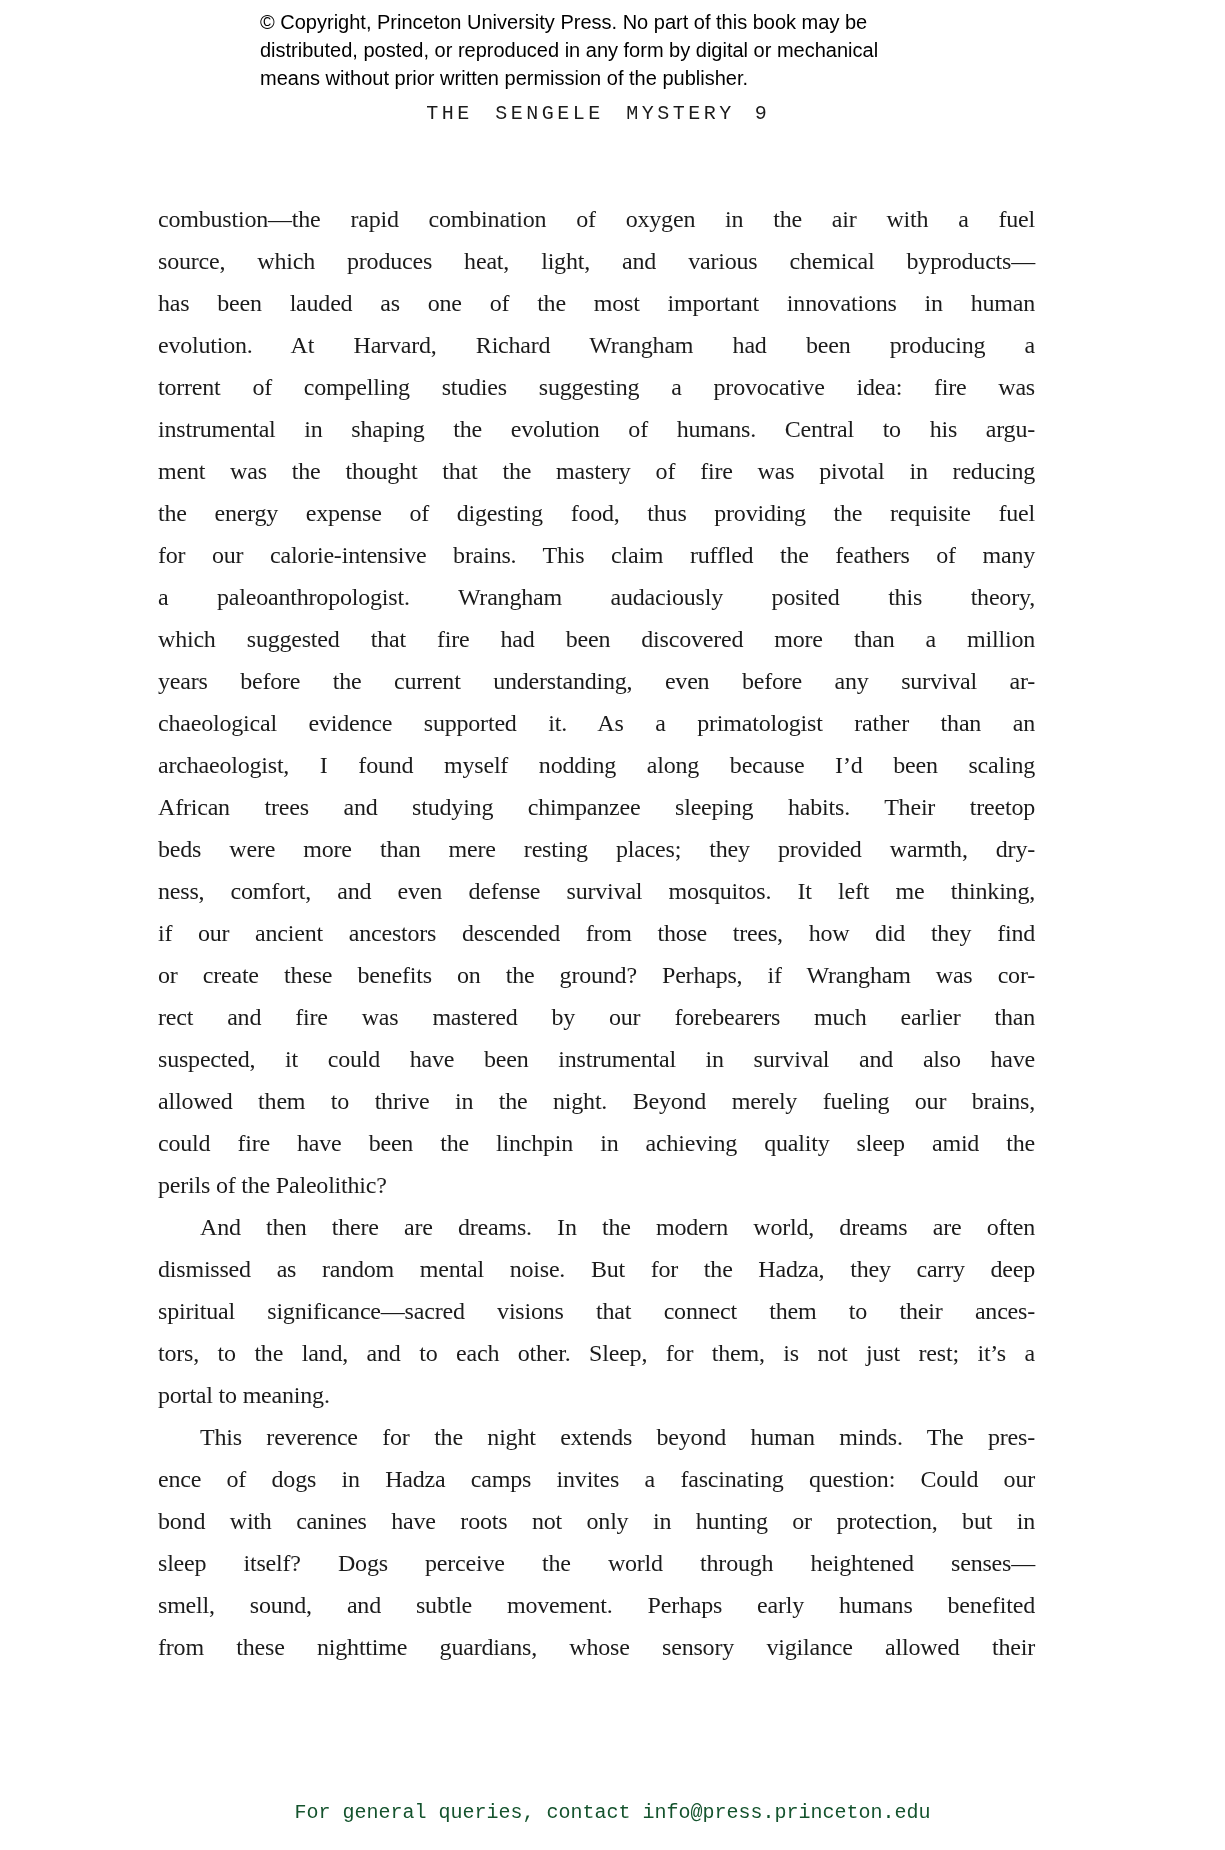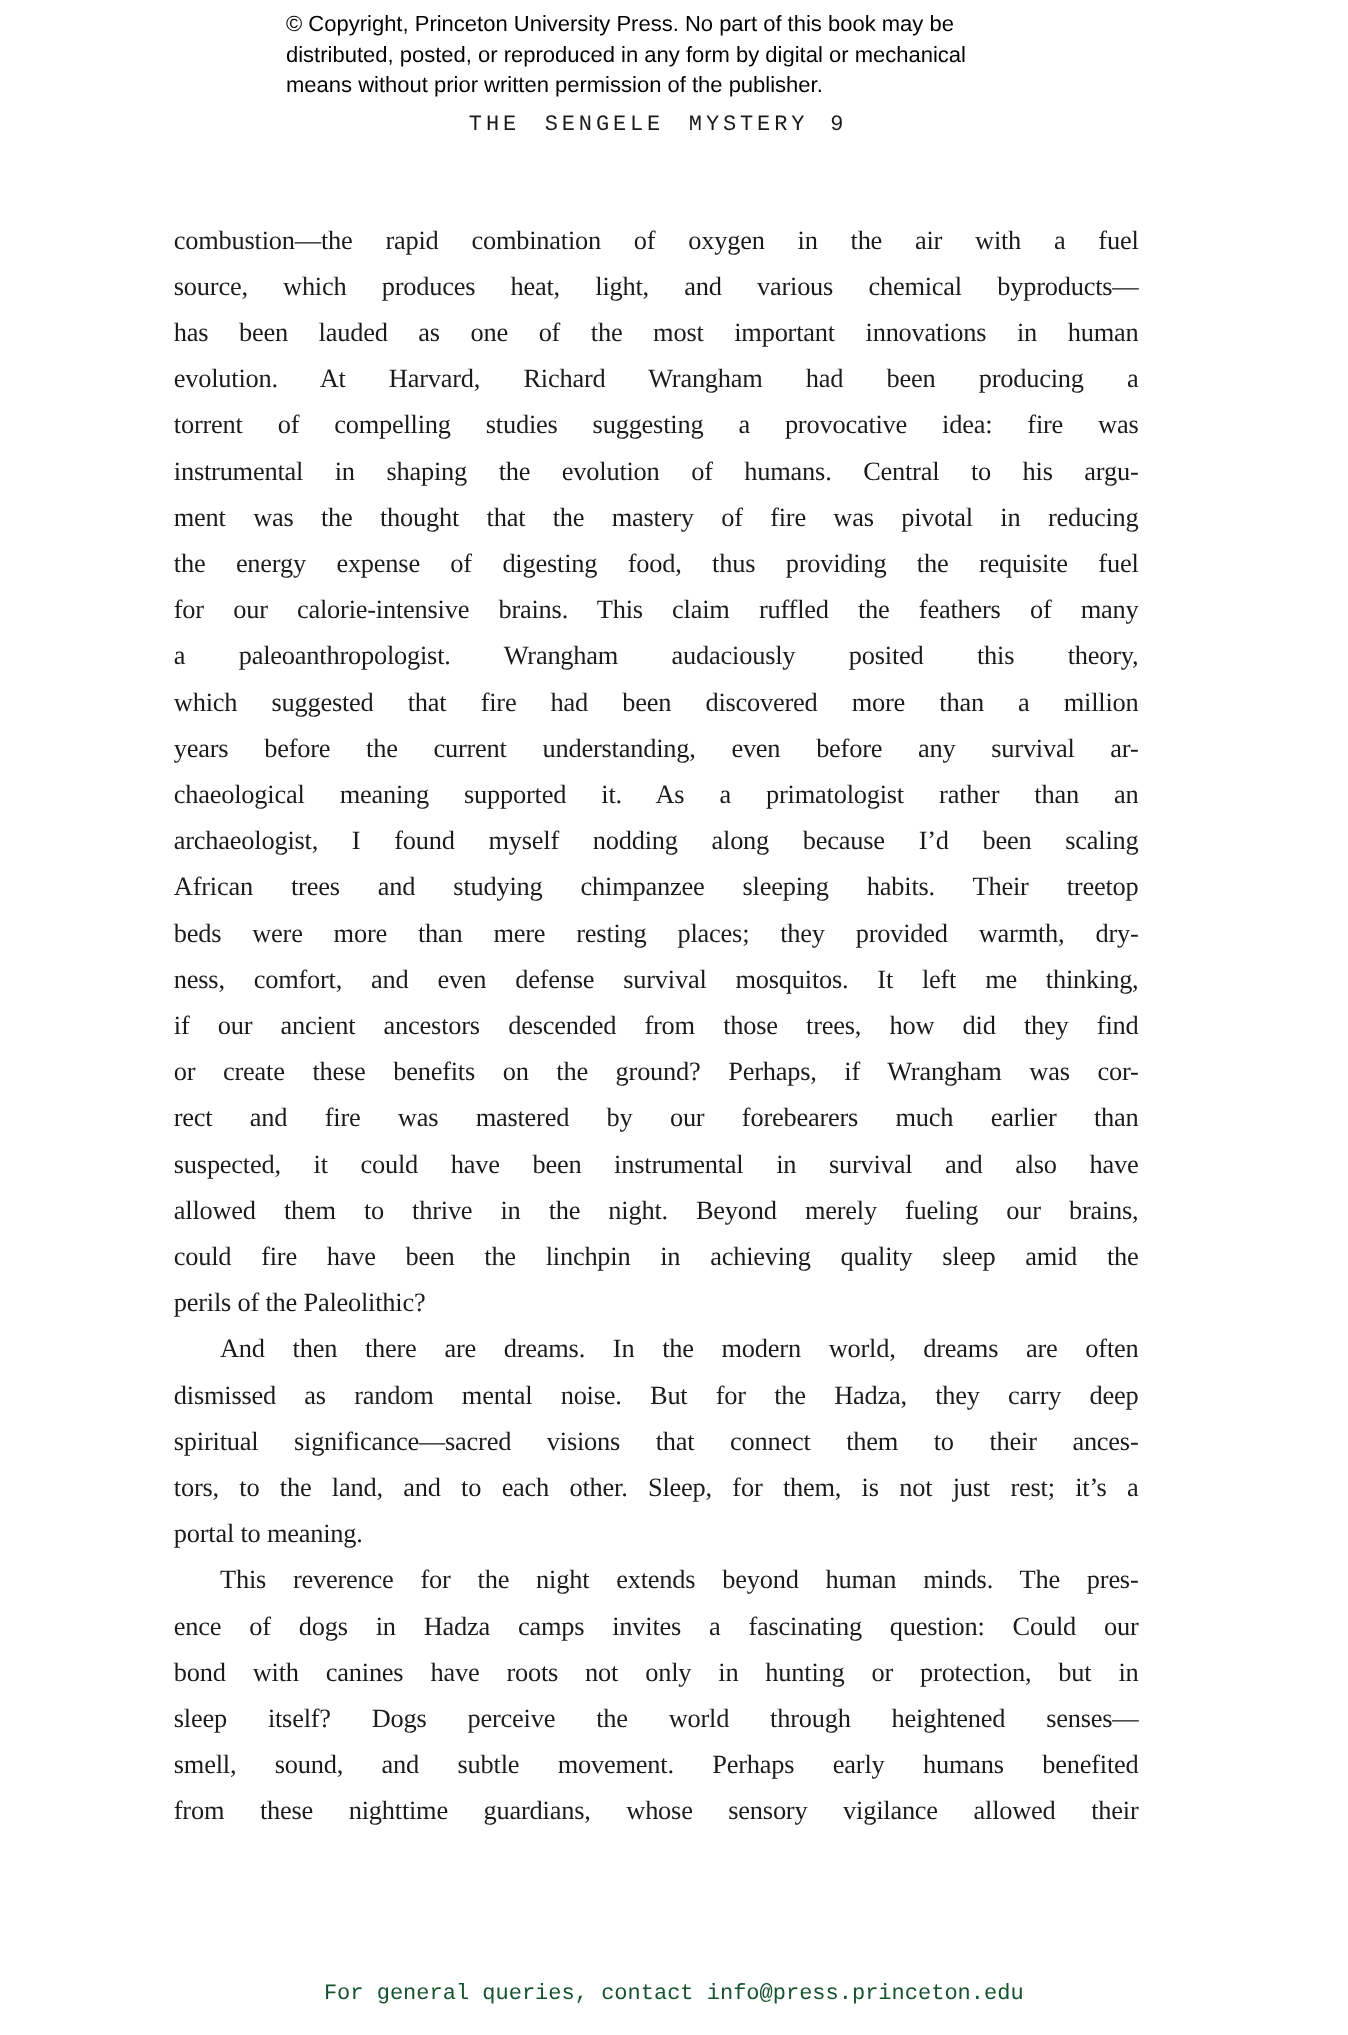--- a/index.html
+++ b/index.html
@@ -98,21 +98,21 @@
       <div class="line j">has been lauded as one of the most important innovations in human</div>
       <div class="line j">evolution. At Harvard, Richard Wrangham had been producing a</div>
       <div class="line j">torrent of compelling studies suggesting a provocative idea: fire was</div>
       <div class="line j">instrumental in shaping the evolution of humans. Central to his argu-</div>
       <div class="line j">ment was the thought that the mastery of fire was pivotal in reducing</div>
       <div class="line j">the energy expense of digesting food, thus providing the requisite fuel</div>
       <div class="line j">for our calorie-intensive brains. This claim ruffled the feathers of many</div>
       <div class="line j">a paleoanthropologist. Wrangham audaciously posited this theory,</div>
       <div class="line j">which suggested that fire had been discovered more than a million</div>
       <div class="line j">years before the current understanding, even before any survival ar-</div>
-      <div class="line j">chaeological meaning supported it. As a primatologist rather than an</div>
+      <div class="line j">chaeological evidence supported it. As a primatologist rather than an</div>
       <div class="line j">archaeologist, I found myself nodding along because I’d been scaling</div>
       <div class="line j">African trees and studying chimpanzee sleeping habits. Their treetop</div>
       <div class="line j">beds were more than mere resting places; they provided warmth, dry-</div>
       <div class="line j">ness, comfort, and even defense survival mosquitos. It left me thinking,</div>
       <div class="line j">if our ancient ancestors descended from those trees, how did they find</div>
       <div class="line j">or create these benefits on the ground? Perhaps, if Wrangham was cor-</div>
       <div class="line j">rect and fire was mastered by our forebearers much earlier than</div>
       <div class="line j">suspected, it could have been instrumental in survival and also have</div>
       <div class="line j">allowed them to thrive in the night. Beyond merely fueling our brains,</div>
       <div class="line j">could fire have been the linchpin in achieving quality sleep amid the</div>

